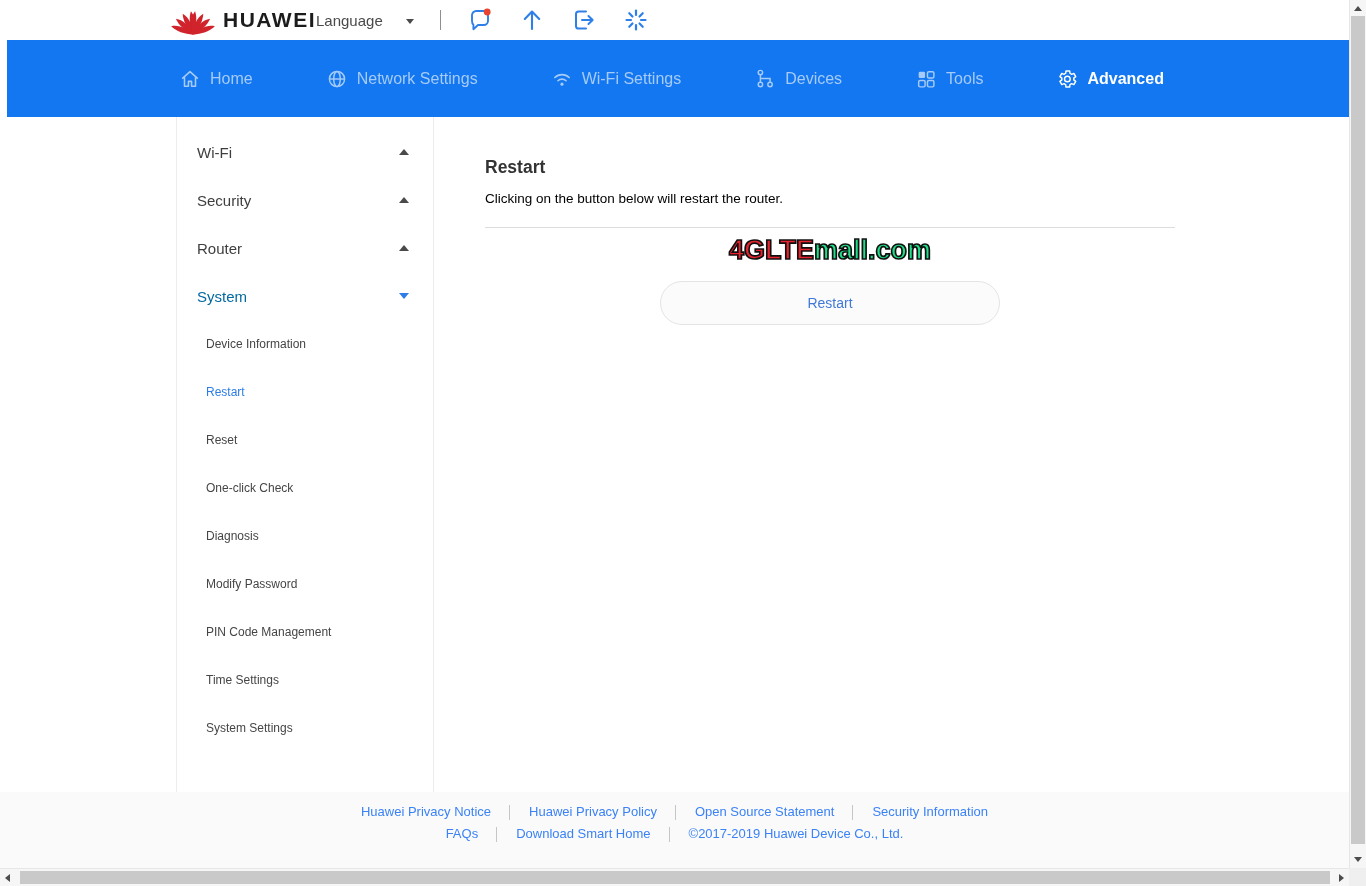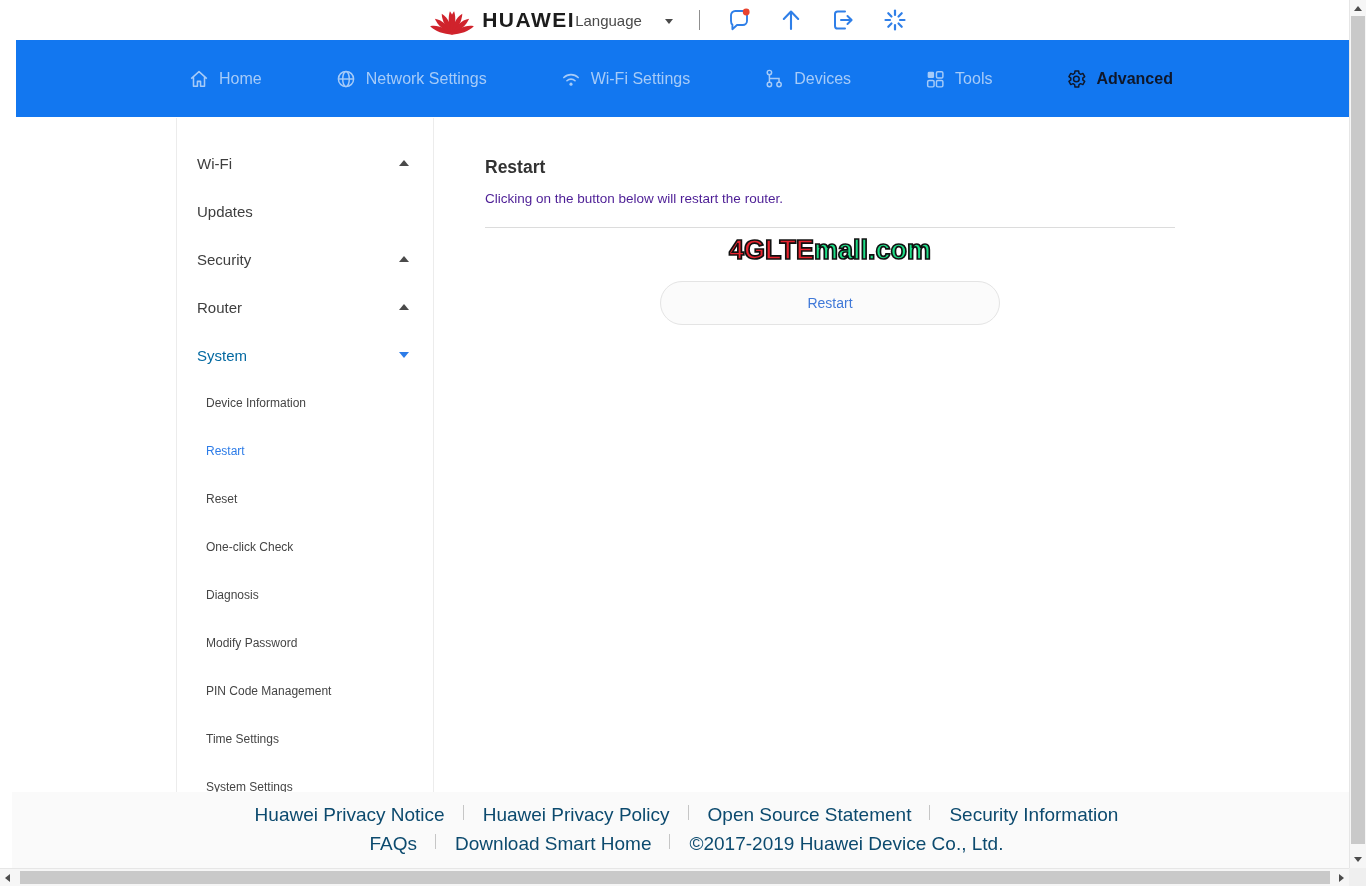--- a/index.html
+++ b/index.html
@@ -3,73 +3,73 @@
 <meta charset="utf-8">
 <style>
   * { box-sizing: border-box; }
   html,body { margin:0; padding:0; }
   body { font-family:"Liberation Sans", sans-serif; background:#ffffff; }
   .page { position:relative; width:1366px; height:886px; background:#fff; overflow:hidden; }
 
   
   .topbar { position:absolute; left:0; top:0; width:1349px; height:40px; background:#fff; z-index:5; }
   .topbar-inner { position:absolute; left:170px; right:182px; top:0; height:40px;
-                  display:flex; align-items:center; justify-content:center; }
+                  display:flex; align-items:center; justify-content:flex-start; }
   .logo { display:flex; align-items:center; gap:7px; }
   .logo svg { width:46px; height:32px; display:block; }
   .logo-text { font-size:21px; font-weight:700; color:#1c1c1c; letter-spacing:1.5px; }
 
   .top-controls { display:flex; align-items:center; gap:26px; }
   .language { display:flex; align-items:center; gap:23px; font-size:15px; color:#4a4a4a; cursor:pointer; }
   .caret-down { width:0; height:0; border-left:4px solid transparent; border-right:4px solid transparent;
                 border-top:5px solid #4a4a4a; margin-top:2px; }
   .vdiv { width:1px; height:20px; background:#8f8f8f; }
   .top-icon { width:26px; height:26px; cursor:pointer; position:relative; }
   .top-icon svg { width:26px; height:26px; display:block; }
 
   
-  .navbar { position:absolute; left:16px; top:40px; width:1349px; height:77px; background:#1277f0; z-index:5; }
+  .navbar { position:absolute; left:7px; top:40px; width:1349px; height:77px; background:#1277f0; z-index:5; }
   .navbar-inner { position:absolute; left:172px; right:192px; top:0; height:100%;
                   display:flex; align-items:center; justify-content:space-between; }
   .nav-item { display:flex; align-items:center; gap:9px; color:#a6cbf8; font-size:16px; cursor:pointer; }
   .nav-item svg { width:22px; height:22px; display:block; }
-  .nav-item.active { color:#0f172a; font-weight:700; }
-
-  
-  .sidebar { position:absolute; left:176px; top:118px; width:258px; height:693px;
+  .nav-item.active { color:#ffffff; font-weight:700; }
+
+  
+  .sidebar { position:absolute; left:176px; top:107px; width:258px; height:693px;
              border-left:1px solid #ececec; border-right:1px solid #ececec;
              padding-top:21px; background:#fff; z-index:1; }
   .side-row { height:48px; display:flex; align-items:center; justify-content:space-between;
               padding:0 24px 0 20px; font-size:15px; color:#3e3e3e; cursor:pointer; }
   .side-row.active-group { color:#0369a1; }
   .tri-up { width:0; height:0; border-left:5px solid transparent; border-right:5px solid transparent;
             border-bottom:6px solid #4a4a4a; }
   .tri-down { width:0; height:0; border-left:5px solid transparent; border-right:5px solid transparent;
               border-top:6px solid #2d7ce8; }
   .side-sub { height:48px; display:flex; align-items:center; padding-left:29px;
               font-size:12px; color:#454545; cursor:pointer; }
   .side-sub.active { color:#2d7ce8; }
 
   
   .content { position:absolute; left:485px; top:117px; width:690px; z-index:1; }
   .page-title { margin:40px 0 0 0; font-size:17.5px; font-weight:700; color:#333; }
-  .page-desc { margin:13px 0 0 0; font-size:13.5px; color:#4c1d95; }
+  .page-desc { margin:13px 0 0 0; font-size:13.5px; color:#000000; }
   .divider { margin-top:21px; height:0; border-top:1px solid #dcdcdc; }
   .watermark { margin-top:5px; text-align:center; font-weight:800;
                font-size:27px; letter-spacing:0; line-height:34px;
                -webkit-text-stroke:1.7px #101010; }
   .wm-red { color:#e8242f; }
   .wm-green { color:#1ede87; }
   .restart-btn { display:block; margin:14px auto 0 auto; width:340px; height:44px;
                  border-radius:22px; background:#fbfbfb; border:1px solid #e4e4e4;
                  color:#4079d8; font-size:14px; font-family:"Liberation Sans",sans-serif; cursor:pointer; }
 
   
   .footer { position:absolute; left:0; top:792px; width:1349px; height:76px; background:#fafafa;
-            z-index:4; font-size:19px; color:#0c4a6e;margin-left:12px; }
+            z-index:4; font-size:13px; color:#3b82f6; }
   .footer-row { display:flex; justify-content:center; align-items:center; }
   .footer-row1 { margin-top:12px; }
   .footer-row2 { margin-top:7px; }
   .footer-link { padding:0 19px; position:relative; cursor:pointer; white-space:nowrap; }
   .footer-sep::after { content:""; position:absolute; right:0; top:1px; height:15px; width:1px; background:#c6c6c6; }
   .footer-copy { padding:0 19px; white-space:nowrap; }
 
   
   .vscroll { position:absolute; right:0; top:0; width:17px; height:868px; background:#f6f6f6;
              border-left:1px solid #e6e6e6; z-index:10; }
@@ -215,23 +215,20 @@
       </div>
     </div>
   </nav>
 
   <aside class="sidebar">
     <div class="side-row">
       <span>Wi-Fi</span>
       <span class="tri-up"></span>
     </div>
     <div class="side-row">
-      <span>Updates</span>
-    </div>
-    <div class="side-row">
       <span>Security</span>
       <span class="tri-up"></span>
     </div>
     <div class="side-row">
       <span>Router</span>
       <span class="tri-up"></span>
     </div>
     <div class="side-row active-group">
       <span>System</span>
       <span class="tri-down"></span>

